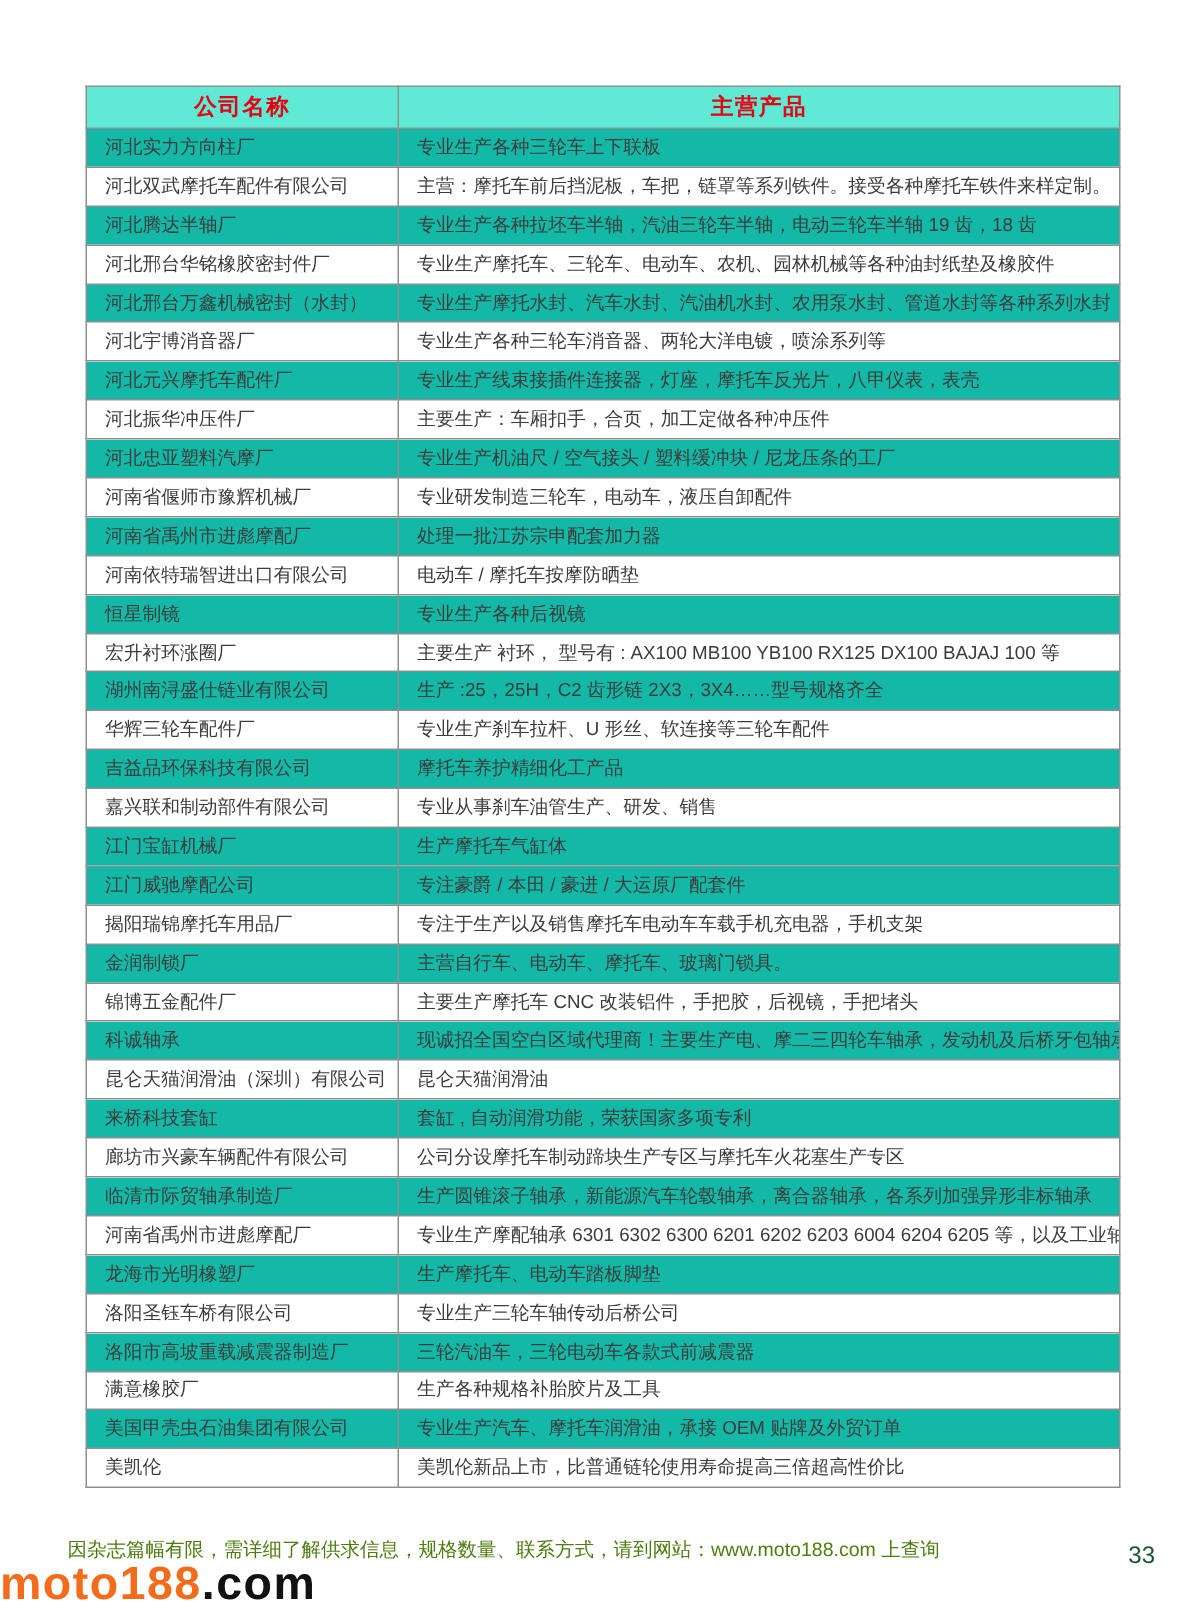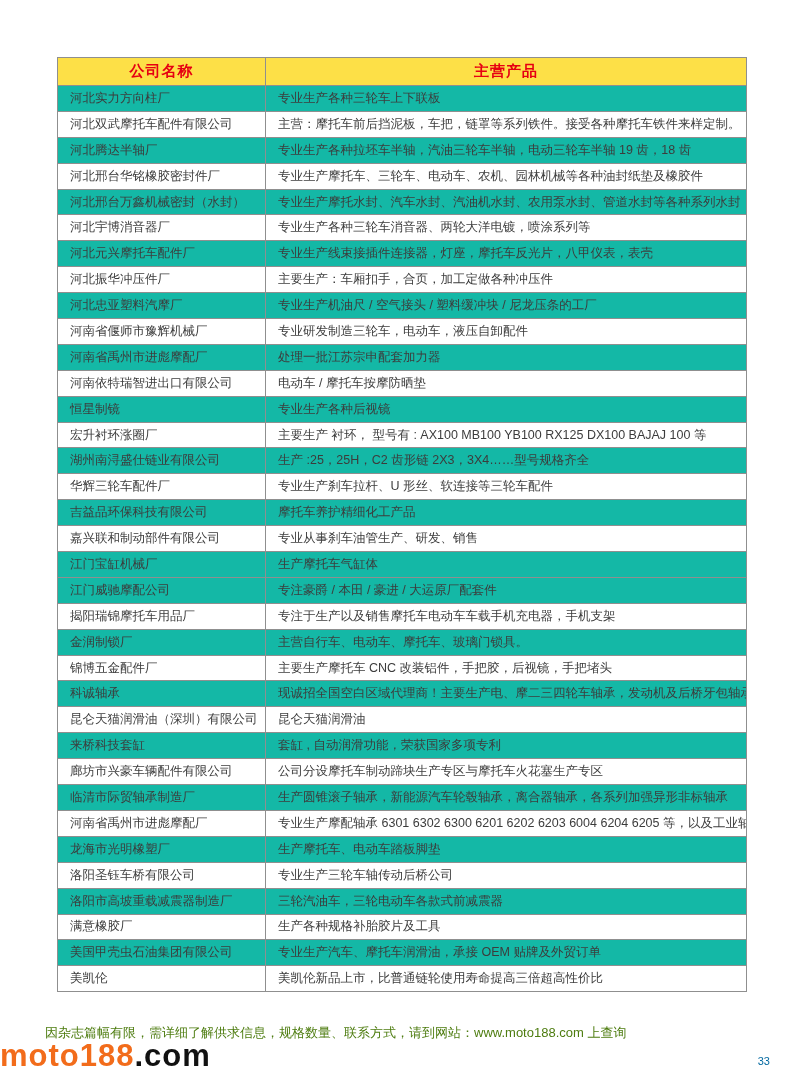--- a/index.html
+++ b/index.html
@@ -23,21 +23,21 @@
   }
   table.company-table th, table.company-table td {
     border: 1px solid #8f8f8f;
     font-size: 12.5px;
     color: #3c3c3c;
     overflow: hidden;
     white-space: nowrap;
   }
   table.company-table th {
     height: 28px;
-    background: #fde047;
+    background: #5eead4;
     color: #e60012;
     font-weight: bold;
     font-size: 15px;
     text-align: center;
     letter-spacing: 1px;
   }
   table.company-table td {
     height: 25.9px;
     padding: 0 6px 0 12px;
     background: #ffffff;
@@ -59,23 +59,22 @@
     text-align: left;
     font-size: 31px;
     font-weight: bold;
     letter-spacing: 1px;
   }
   .logo .logo-name { color: #f26c1b; }
   .logo .logo-tld  { color: #111111; }
   .page-number {
     position: absolute;
     right: 30px; top: 1029px;
-    font-size: 11px;
-    color: #0369a1;
-    margin-top: 26px;
+    font-size: 16px;
+    color: #14532d;
   }
 </style>
 </head>
 <body>
 
 <div class="table-wrap">
   <table class="company-table">
     <colgroup>
       <col class="c-company">
       <col class="c-product">

